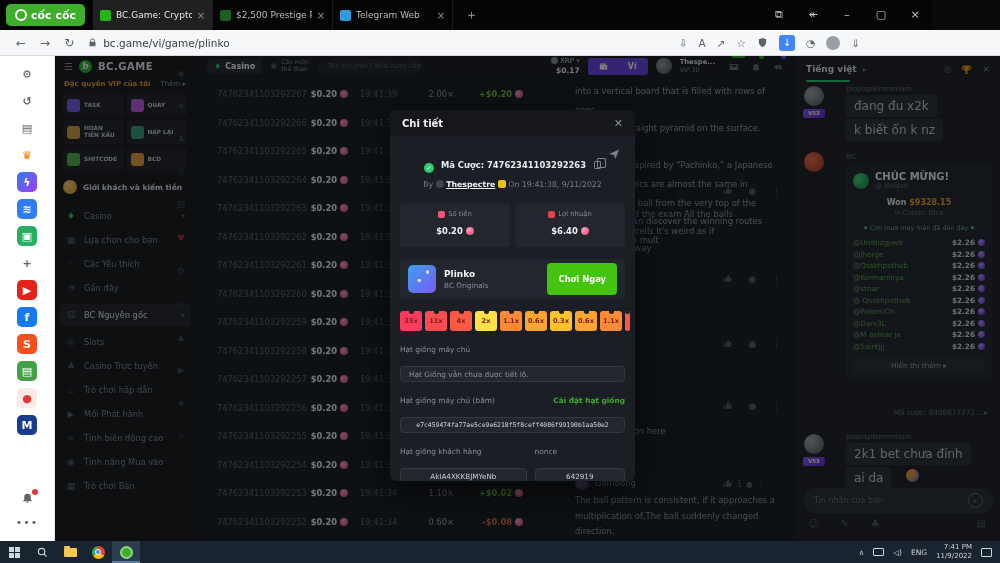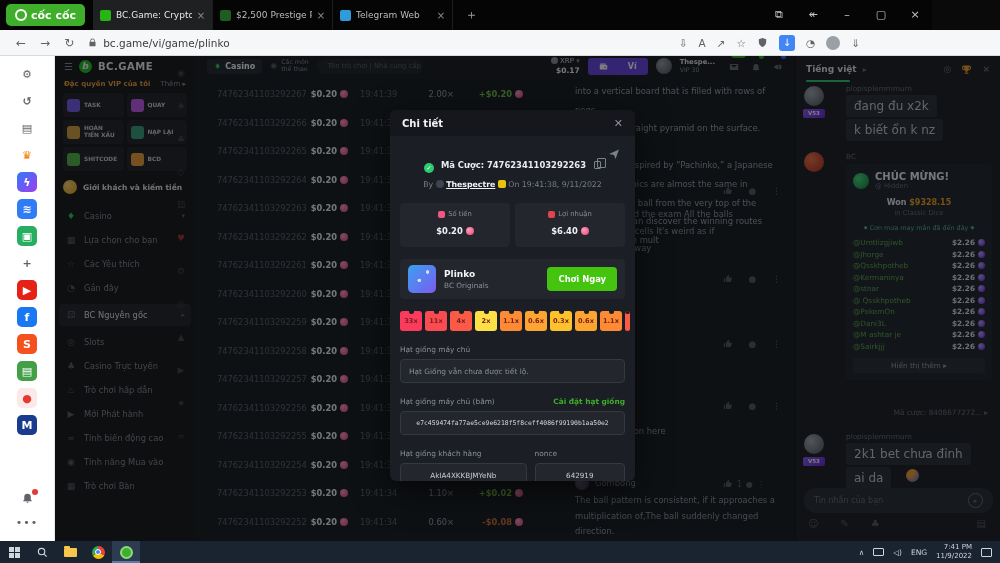--- a/index.html
+++ b/index.html
@@ -188,33 +188,33 @@
   .stat .gem { display:none; }
   .stat.has-gem .gem { display:inline-block; }
   .m-game { display:flex; align-items:center; margin:12px 10px 0; background:#23262c; border-radius:4px;
     height:40px; padding:0 8px; gap:8px; }
   .g-ic { width:28px; height:28px; border-radius:5px;
     background:radial-gradient(circle at 70% 25%,rgba(255,255,255,.75) 1.5px,transparent 2px),
                radial-gradient(circle at 40% 55%,rgba(255,255,255,.75) 1.5px,transparent 2px),
                linear-gradient(135deg,#3aa0f0,#7b5cf0); }
   .g-t { font-size:9px; font-weight:bold; color:#f2f4f6; }
   .g-p { font-size:7.3px; color:#8a9097; margin-top:2px; }
-  .playbtn { margin-left:auto; background:#44c40e; border-radius:4px; height:24px; padding:0 11px;
+  .playbtn { margin-left:auto; background:#44c40e; border-radius:4px; height:32px; padding:0 11px;
     display:flex; align-items:center; color:#fff; font-size:8.4px; font-weight:bold; }
   .m-chips { display:flex; gap:3px; margin:12px 10px 0; height:20px; }
   .chip { flex:0 0 22px; border-radius:3px; position:relative; display:flex; align-items:center;
     justify-content:center; font-size:6.6px; font-weight:bold; color:#7a2018; }
   .chip:before { content:""; position:absolute; top:-2.5px; left:50%; margin-left:-2.5px; width:5px;
     height:5px; border-radius:50%; background:#1b1e24; }
   .chip.partial { flex:0 0 5px; overflow:hidden; color:transparent; }
   .m-sec { margin:14px 10px 0; }
   .m-lab { font-size:7.4px; color:#8a9097; }
   .m-labrow { display:flex; }
   .m-link { margin-left:auto; font-size:7.4px; color:#3fae2a; font-weight:bold; }
-  .m-input { margin-top:5px; height:24px; background:#23262c; border:1px solid #343940; border-radius:4px;
+  .m-input { margin-top:12px; height:16px; background:#23262c; border:1px solid #343940; border-radius:4px;
     display:flex; align-items:center; padding:0 8px; font-size:7.4px; color:#8a9097; }
   .m-input.hash { font-family:"DejaVu Sans Mono","Liberation Mono",monospace; font-size:6.4px;
     color:#d5d9de; justify-content:center; }
   .m-two { display:flex; gap:8px; margin:14px 10px 0; }
   .m-two .c1 { flex:1.4; } .m-two .c2 { flex:1; }
   .m-two .m-input { justify-content:center; color:#c9cdd3; font-size:7.2px; }
 
   
   #taskbar { position:absolute; top:541px; left:0; width:1000px; height:22px; background:#1a2330;
     display:flex; align-items:center; color:#cfd6de; }

